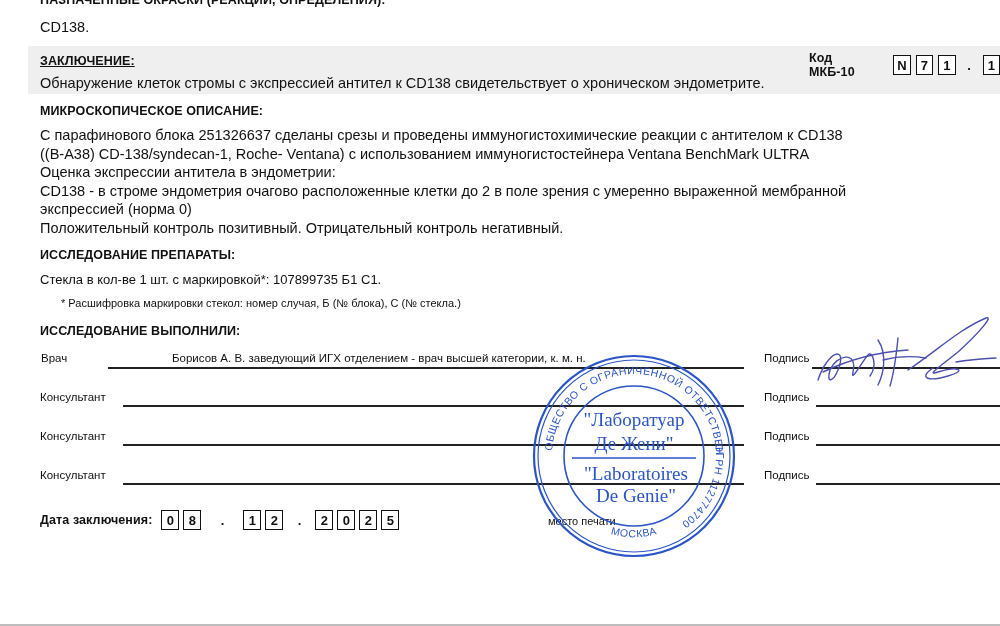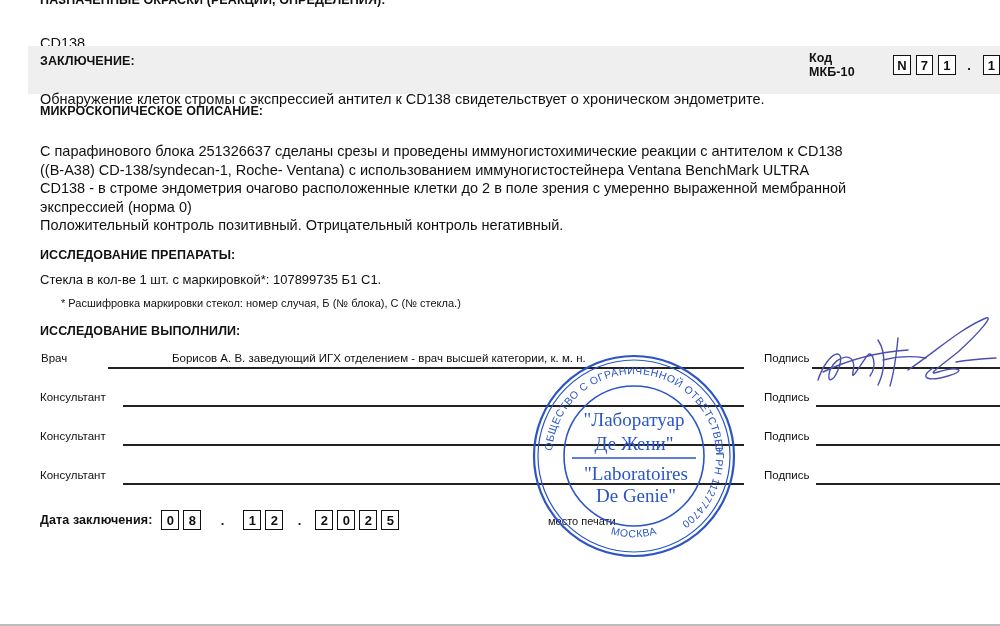--- a/index.html
+++ b/index.html
@@ -3,21 +3,21 @@
 <meta charset="utf-8">
 <style>
   html, body { margin:0; padding:0; }
   body {
     width:1000px; height:626px; overflow:hidden; position:relative;
     background:#ffffff; color:#111;
     font-family:"Liberation Sans", sans-serif;
   }
   .abs { position:absolute; }
   .h { font-weight:bold; font-size:12.5px; letter-spacing:0.1px; }
-  .t { font-size:14.5px; line-height:18.6px;margin-top:16px; }
+  .t { font-size:14.5px; line-height:18.6px; }
   .small { font-size:11.5px;margin-left:21px; }
   .lbl { font-size:11.5px; }
   .conclusion-band { position:absolute; left:28px; top:46px; width:972px; height:48px; background:#efefef; }
   .box {
     display:inline-block; width:18px; height:20px; border:1.3px solid #111;
     text-align:center; line-height:20px; font-weight:bold; font-size:13px;
     box-sizing:border-box; vertical-align:middle; background:#fff;
   }
   .dot { display:inline-block; width:22px; text-align:center; font-weight:bold; font-size:13px; vertical-align:middle; }
   .line { position:absolute; height:1.5px; background:#222; }
@@ -25,36 +25,37 @@
   .stamp { position:absolute; left:530px; top:352px; width:208px; height:208px; pointer-events:none; }
   .signature { position:absolute; left:808px; top:310px; width:192px; height:80px; pointer-events:none; }
 </style>
 </head>
 <body>
 
 <div class="abs h" style="left:40px; top:-7px;">НАЗНАЧЕННЫЕ ОКРАСКИ (РЕАКЦИИ, ОПРЕДЕЛЕНИЯ):</div>
 <div class="abs t" style="left:40px; top:18px;">CD138.</div>
 
 <div class="conclusion-band"></div>
-<div class="abs h" style="left:40px; top:54px;">ЗАКЛЮЧЕНИЕ:</div>
+<div class="abs h" style="left:40px; top:54px;text-decoration:underline;">ЗАКЛЮЧЕНИЕ:</div>
 <div class="abs t" style="left:40px; top:74px;">Обнаружение клеток стромы с экспрессией антител к CD138 свидетельствует о хроническом эндометрите.</div>
 
 <div class="abs" style="left:765px; top:51px; display:flex; align-items:center;padding-left:44px;">
   <span class="h" style="font-size:12.5px; margin-right:14px;">Код МКБ-10</span>
   <span class="box" style="margin-right:5px;">N</span>
   <span class="box" style="margin-right:5px;">7</span>
   <span class="box">1</span>
   <span class="dot" style="width:28px;">.</span>
   <span class="box">1</span>
 </div>
 
 <div class="abs h" style="left:40px; top:104px;">МИКРОСКОПИЧЕСКОЕ ОПИСАНИЕ:</div>
 <div class="abs t" style="left:40px; top:126px; white-space:nowrap;">
   <div>С парафинового блока 251326637 сделаны срезы и проведены иммуногистохимические реакции с антителом к CD138</div>
   <div>((B-A38) CD-138/syndecan-1, Roche- Ventana) с использованием иммуногистостейнера Ventana BenchMark ULTRA</div>
+  <div>Оценка экспрессии антитела в эндометрии:</div>
   <div>CD138 - в строме эндометрия очагово расположенные клетки до 2 в поле зрения с умеренно выраженной мембранной</div>
   <div>экспрессией (норма 0)</div>
   <div>Положительный контроль позитивный. Отрицательный контроль негативный.</div>
 </div>
 
 <div class="abs h" style="left:40px; top:248px;">ИССЛЕДОВАНИЕ ПРЕПАРАТЫ:</div>
 <div class="abs" style="left:40px; top:272px; font-size:13px;">Стекла в кол-ве 1 шт. с маркировкой*: 107899735 Б1 С1.</div>
 <div class="abs small" style="left:40px; top:297px; font-size:11px;">* Расшифровка маркировки стекол:  номер случая,  Б  (№ блока),  С  (№ стекла.)</div>
 
 <div class="abs h" style="left:40px; top:324px;">ИССЛЕДОВАНИЕ ВЫПОЛНИЛИ:</div>

